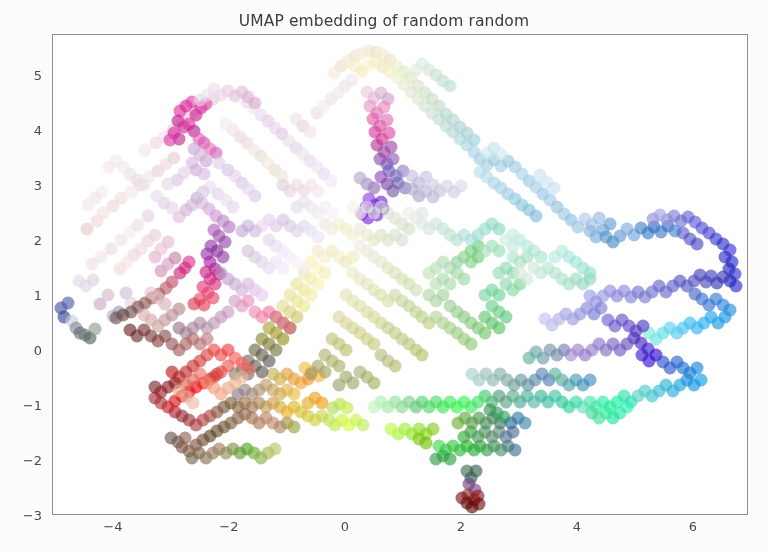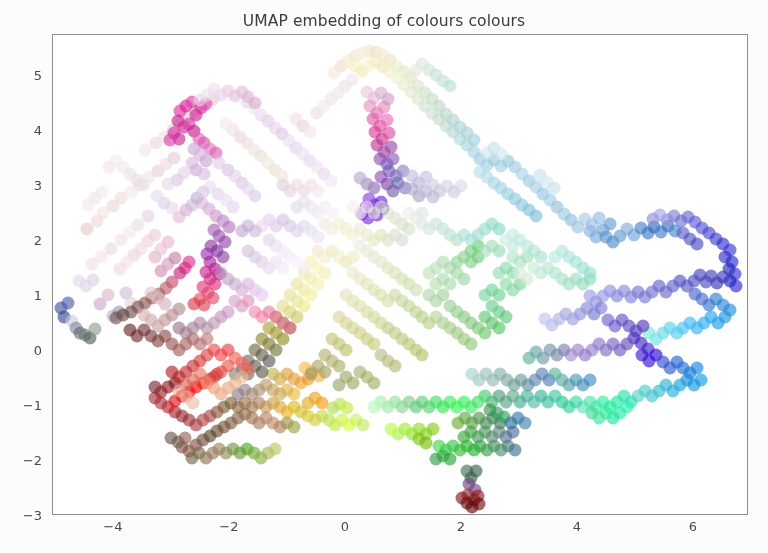--- a/index.html
+++ b/index.html
@@ -67,21 +67,21 @@
     text-align: right;
     width: 34px;
     left: 8px;
   }
 </style>
 </head>
 <body>
 
 <div id="figure">
 
-  <div id="plot-title">UMAP embedding of colours colours</div>
+  <div id="plot-title">UMAP embedding of random random</div>
 
   <div id="axes-frame">
     <div id="scatter-layer">
         <div class="pt" style="left: 7.54px; top: 273.208px; width: 13px; height: 13px; background: rgb(63, 79, 158); opacity: 0.62;"></div>
         <div class="pt" style="left: 11.02px; top: 282.003px; width: 13px; height: 13px; background: rgb(47, 63, 140); opacity: 0.62;"></div>
         <div class="pt" style="left: 15.08px; top: 267.711px; width: 13px; height: 13px; background: rgb(74, 90, 168); opacity: 0.62;"></div>
         <div class="pt" style="left: 19.14px; top: 285.851px; width: 13px; height: 13px; background: rgb(201, 204, 223); opacity: 0.62;"></div>
         <div class="pt" style="left: 22.62px; top: 292.998px; width: 13px; height: 13px; background: rgb(127, 134, 153); opacity: 0.62;"></div>
         <div class="pt" style="left: 27.26px; top: 297.945px; width: 13px; height: 13px; background: rgb(93, 107, 115); opacity: 0.62;"></div>
         <div class="pt" style="left: 31.9px; top: 299.594px; width: 13px; height: 13px; background: rgb(107, 122, 114); opacity: 0.62;"></div>

